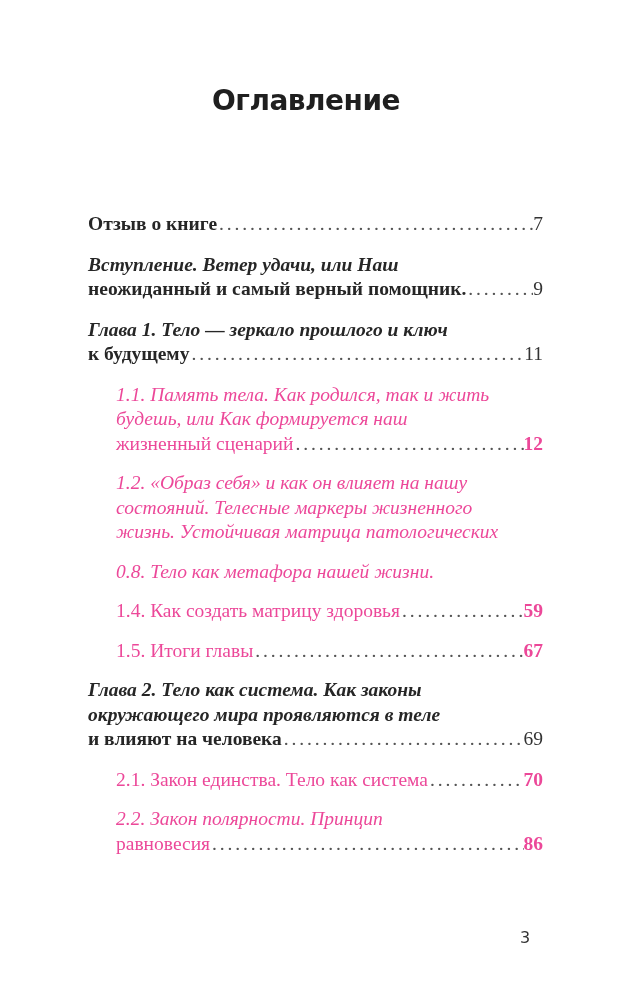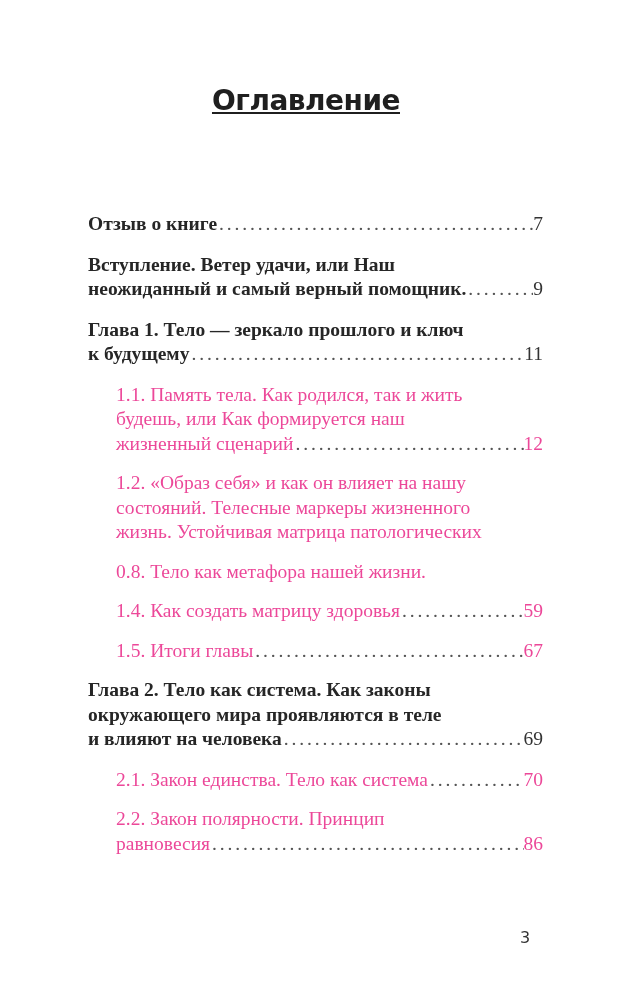--- a/index.html
+++ b/index.html
@@ -1,38 +1,38 @@
 <!DOCTYPE html>
 <html><head>
 <meta charset="utf-8">
 <style>
   html, body { margin: 0; padding: 0; background: #ffffff; }
   body { width: 637px; height: 1000px; position: relative; overflow: hidden; color: #222222; }
   .title {
     position: absolute; left: 0; width: 612px; top: 84px;
     text-align: center;
     font-family: "DejaVu Sans", sans-serif; font-weight: bold; font-size: 28px;
-    letter-spacing: -0.5px; color: #1f1f1f; text-decoration: underline;
+    letter-spacing: -0.5px; color: #1f1f1f;
   }
   .toc { position: absolute; left: 88px; top: 212px; width: 455px; }
   .entry {
     font-family: "Liberation Serif", serif; font-size: 19.5px; line-height: 24.5px;
     position: relative;
   }
   .entry.main { font-weight: bold; color: #262626; margin-bottom: 16px; }
   .entry.sub { color: #ec4899; padding-left: 28px; margin-bottom: 15px; }
-  .line { display: block; white-space: nowrap; }
+  .line { display: block; white-space: nowrap; font-style: italic; }
   .last { display: flex; align-items: baseline; }
   .last .txt { white-space: nowrap; }
   .leader {
     flex: 1; overflow: hidden; white-space: nowrap; font-weight: normal;
     color: #555; letter-spacing: 3.2px; padding: 0 2px;
   }
   .leader::after { content: ". . . . . . . . . . . . . . . . . . . . . . . . . . . . . . . . . . . . . . . . . . . . . . . . . . . . . . . . . . . . . . . . . . . . . . . ."; letter-spacing: -1px; }
-  .page { white-space: nowrap; font-weight: normal; }
+  .page { white-space: nowrap; font-weight: bold; }
   .entry.main .page { font-weight: normal; color: #333; }
   .pagenum {
     position: absolute; left: 520px; top: 928px;
     font-family: "DejaVu Sans", sans-serif; font-size: 16px; color: #333;
   }
 </style>
 </head>
 <body>
 
 <div class="title">Оглавление</div>

